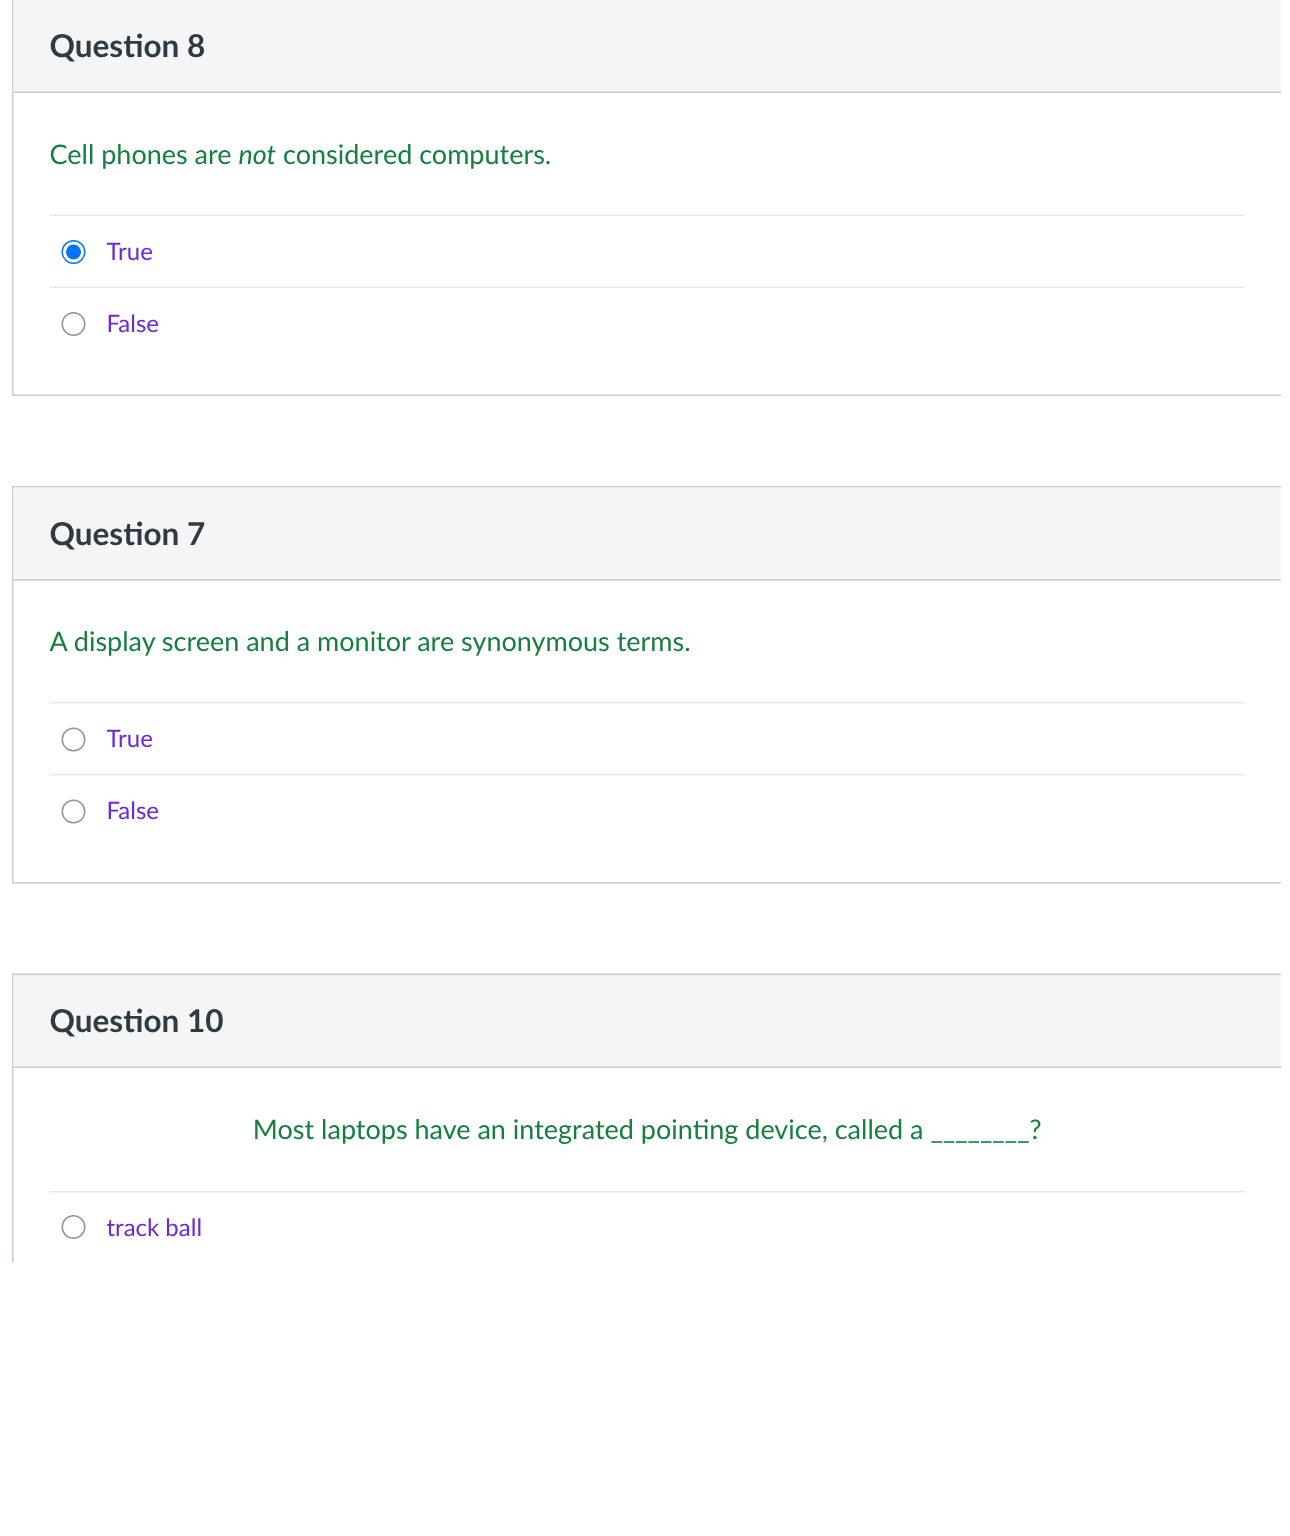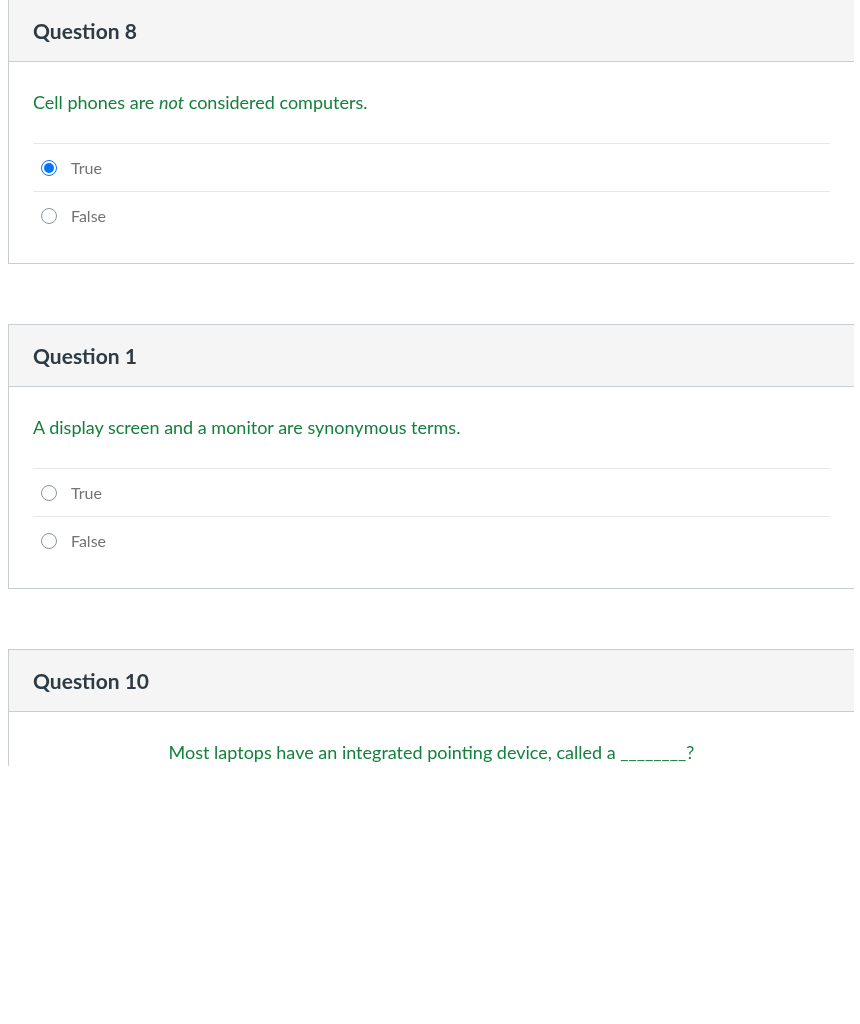--- a/index.html
+++ b/index.html
@@ -63,21 +63,21 @@
   }
   .radio.selected::after {
     content: "";
     position: absolute;
     top: 2px; left: 2px; right: 2px; bottom: 2px;
     background: #0374ff;
     border-radius: 50%;
   }
   .option-label {
     font-size: 16px;
-    color: #737373;
+    color: #6d28d9;
   }
 </style>
 </head>
 <body>
 
 <div class="page">
 
   <div class="question-block" style="border-top:none;">
     <div class="question-header">
       <span class="question-title">Question 8</span>
@@ -94,21 +94,21 @@
         <div class="option-row">
           <span class="radio"></span>
           <span class="option-label">False</span>
         </div>
       </div>
     </div>
   </div>
 
   <div class="question-block">
     <div class="question-header">
-      <span class="question-title">Question 1</span>
+      <span class="question-title">Question 7</span>
     </div>
     <div class="question-body">
       <div class="prompt">A display screen and a monitor are synonymous terms.</div>
       <div class="options">
         <div class="option-row">
           <span class="radio"></span>
           <span class="option-label">True</span>
         </div>
         <div class="option-row">
           <span class="radio"></span>
@@ -118,17 +118,21 @@
     </div>
   </div>
 
   <div class="question-block" style="margin-bottom:0; border-bottom:none;">
     <div class="question-header">
       <span class="question-title">Question 10</span>
     </div>
     <div class="question-body" style="padding-bottom:0;text-align:center;">
       <div class="prompt">Most laptops have an integrated pointing device, called a ________?</div>
       <div class="options">
+        <div class="option-row">
+          <span class="radio"></span>
+          <span class="option-label">track ball</span>
+        </div>
       </div>
     </div>
   </div>
 
 </div>
 
 </body></html>

